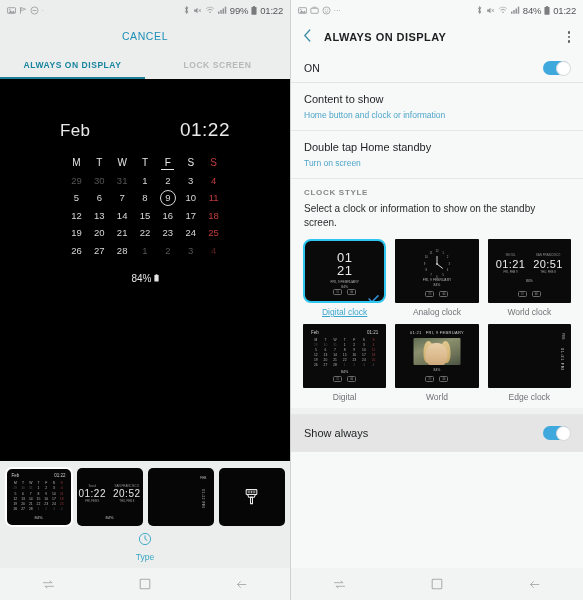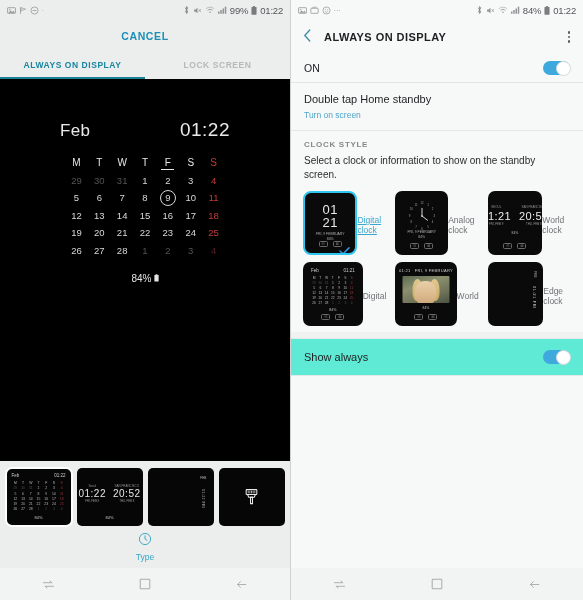--- a/index.html
+++ b/index.html
@@ -24,21 +24,21 @@
   .sb-right { margin-left: auto; display: flex; align-items: center; gap: 3px; }
   .sb-text { font-size: 9.5px; color: #55575a; letter-spacing: -0.2px; }
   .sb-ico { display: inline-flex; align-items: center; justify-content: center; opacity: .72; }
 
   
   .actionbar {
     height: 31px; display: flex; align-items: center; flex: 0 0 auto;
     background: #eceded;
   }
   .actionbar .act {
-    flex: 1; text-align: center; font-size: 10.5px; font-weight: bold;
+    flex: 1; text-align: center; font-size: 10.5px; font-weight: normal;
     color: #1b8fb5; letter-spacing: .6px;
   }
 
   
   .tabbar { height: 28px; display: flex; background: #eceded; flex: 0 0 auto; }
   .tab {
     flex: 1; display: flex; align-items: center; justify-content: center;
     font-size: 8.5px; font-weight: bold; letter-spacing: .55px;
     color: #b6b8ba; position: relative;
   }
@@ -185,23 +185,23 @@
     letter-spacing: .7px; color: #85888b;
   }
   .section-desc {
     padding: 1px 13px 9px 13px; font-size: 10px; color: #2a2d2f; line-height: 14px;
   }
 
   .clockgrid {
     padding: 0 12px 6px 12px; display: grid;
     grid-template-columns: repeat(3, 1fr); gap: 7px 9px;
   }
-  .cs-cell { display: flex; flex-direction: row; align-items: center; }
+  .cs-cell { display: flex; flex-direction: column; align-items: center; }
   .cs-thumb {
-    width: 100%; height: 64px; border-radius: 7px; background: #0a0a0a;
+    width: 100%; height: 64px; border-radius: 1px; background: #0a0a0a;
     position: relative; overflow: hidden;
   }
   .cs-cell.selected .cs-thumb {
     border: 2px solid #2ec5ef; border-radius: 8px;
   }
   .cs-label { font-size: 8.5px; color: #6f7376; margin-top: 4px; }
   .cs-cell.selected .cs-label { color: #3aa6cf; text-decoration: underline; }
   .check {
     position: absolute; right: 5px; bottom: 4px; width: 11px; height: 8px;
   }
@@ -281,21 +281,21 @@
   }
   .edge-vert {
     position: absolute; right: 6px; top: 9px; bottom: 9px;
     display: flex; flex-direction: column; align-items: center; justify-content: space-between;
   }
   .edge-vert .vtop { font-size: 3.4px; color: #bfbfbf; writing-mode: vertical-rl; }
   .edge-vert .vmid { font-size: 4px; color: #d4d4d4; writing-mode: vertical-rl; letter-spacing: .6px; }
 
   .row-simple {
     padding: 11px 13px; border-bottom: 1px solid #e6e7e8;
-    display: flex; align-items: center; background: #5eead4;
+    display: flex; align-items: center; background: #e5e5e5;
   }
   .row-simple .t { font-size: 11px; color: #1d2022; }
   .divider-gap { height: 7px; background: #f0f1f1; border-bottom: 1px solid #e6e7e8; }
 </style>
 </head>
 <body>
 
 <div id="root">
 
   <div class="phone phone-left">
@@ -661,20 +661,24 @@
 
     <div class="rscroll">
 
       <div class="row-on">
         <span class="lbl">ON</span>
         <span class="toggle">
             <span class="knob"></span>
           </span>
       </div>
 
+      <div class="list-item">
+        <div class="t">Content to show</div>
+        <div class="s">Home button and clock or information</div>
+      </div>
 
       <div class="list-item">
         <div class="t">Double tap Home standby</div>
         <div class="s">Turn on screen</div>
       </div>
 
       <div class="section-head">CLOCK STYLE</div>
       <div class="section-desc">Select a clock or information to show on the standby screen.</div>
 
       <div class="clockgrid">

